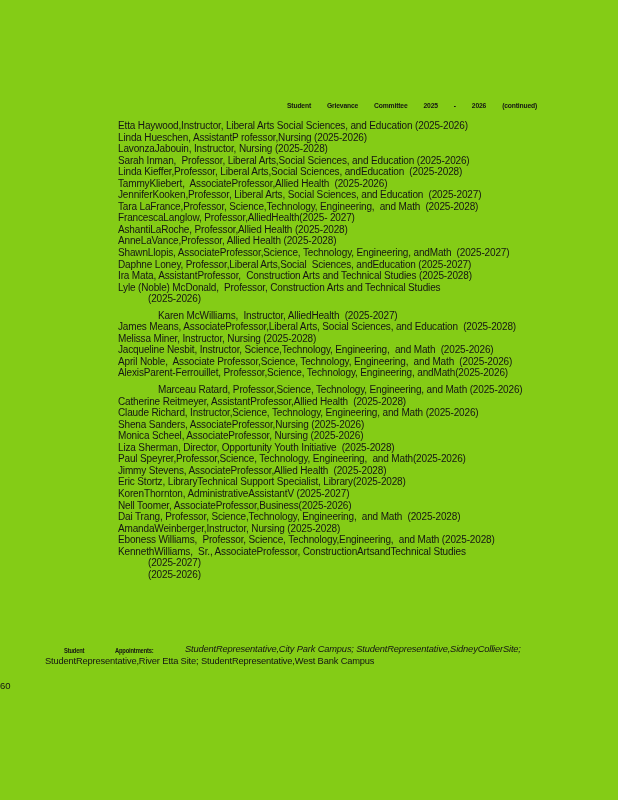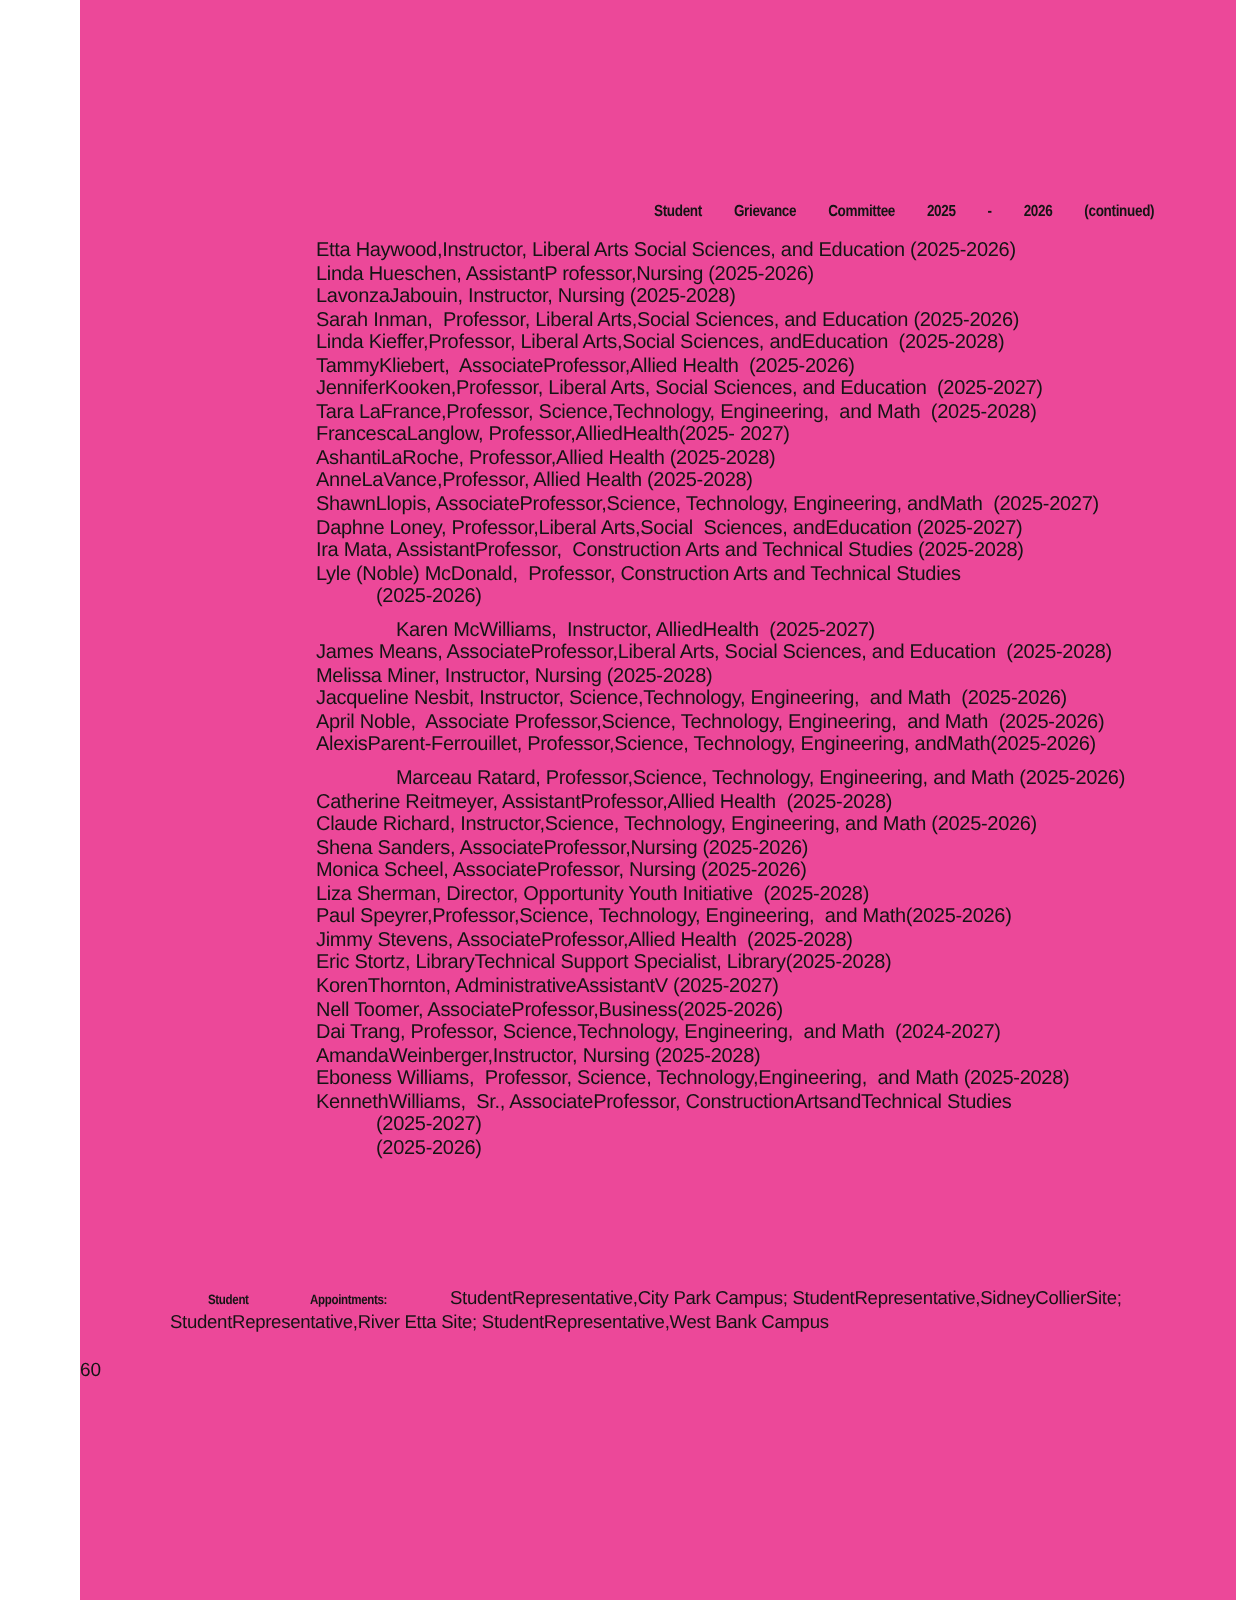--- a/index.html
+++ b/index.html
@@ -1,20 +1,20 @@
 <!DOCTYPE html>
 <html><head>
 <meta charset="utf-8">
 <style>
   html,body{margin:0;padding:0;}
   body{
     width:618px;height:800px;background:#ffffff;position:relative;overflow:hidden;
     font-family:"Liberation Sans","DejaVu Sans",sans-serif;color:#141414;
   }
-  .page{position:absolute;inset:0;background:#ec4899;margin-left:40px;}
+  .page{position:absolute;inset:0;background:#84cc16;}
   
   .running-header{
     position:absolute;left:287px;top:101px;width:296px;
     display:flex;justify-content:space-between;align-items:baseline;
     font-size:8px;font-weight:700;letter-spacing:-0.2px;
     transform:scaleX(0.845);transform-origin:left top;white-space:nowrap;
   }
   .running-header .hw{display:inline-block;}
   
   .member-list{
@@ -27,21 +27,21 @@
   
   .fn-label{
     position:absolute;font-size:6.8px;font-weight:700;letter-spacing:-0.2px;
     transform:scaleX(0.85);transform-origin:left top;white-space:nowrap;
   }
   .fn-label1{left:64px;top:647px;}
   .fn-label2{left:115px;top:647px;}
   .fn-line{
     position:absolute;font-size:9.3px;letter-spacing:-0.15px;white-space:pre;
   }
-  .fn-line1{left:185px;top:644px;}
+  .fn-line1{left:185px;top:644px;font-style:italic;}
   .fn-line2{left:45px;top:655.5px;}
   
   .page-number{
     position:absolute;left:0;right:0;top:680px;text-align:left;font-size:9.5px;
   }
 </style>
 </head>
 <body>
 
 <div class="page">
@@ -148,21 +148,21 @@
       <div class="member">
         <div class="line">Eric Stortz, LibraryTechnical Support Specialist, Library(2025-2028)</div>
       </div>
       <div class="member">
         <div class="line">KorenThornton, AdministrativeAssistantV (2025-2027)</div>
       </div>
       <div class="member">
         <div class="line">Nell Toomer, AssociateProfessor,Business(2025-2026)</div>
       </div>
       <div class="member">
-        <div class="line">Dai Trang, Professor, Science,Technology, Engineering,  and Math  (2024-2027)</div>
+        <div class="line">Dai Trang, Professor, Science,Technology, Engineering,  and Math  (2025-2028)</div>
       </div>
       <div class="member">
         <div class="line">AmandaWeinberger,Instructor, Nursing (2025-2028)</div>
       </div>
       <div class="member">
         <div class="line">Eboness Williams,  Professor, Science, Technology,Engineering,  and Math (2025-2028)</div>
       </div>
       <div class="member">
         <div class="line">KennethWilliams,  Sr., AssociateProfessor, ConstructionArtsandTechnical Studies</div>
         <div class="line cont">(2025-2027)</div>

